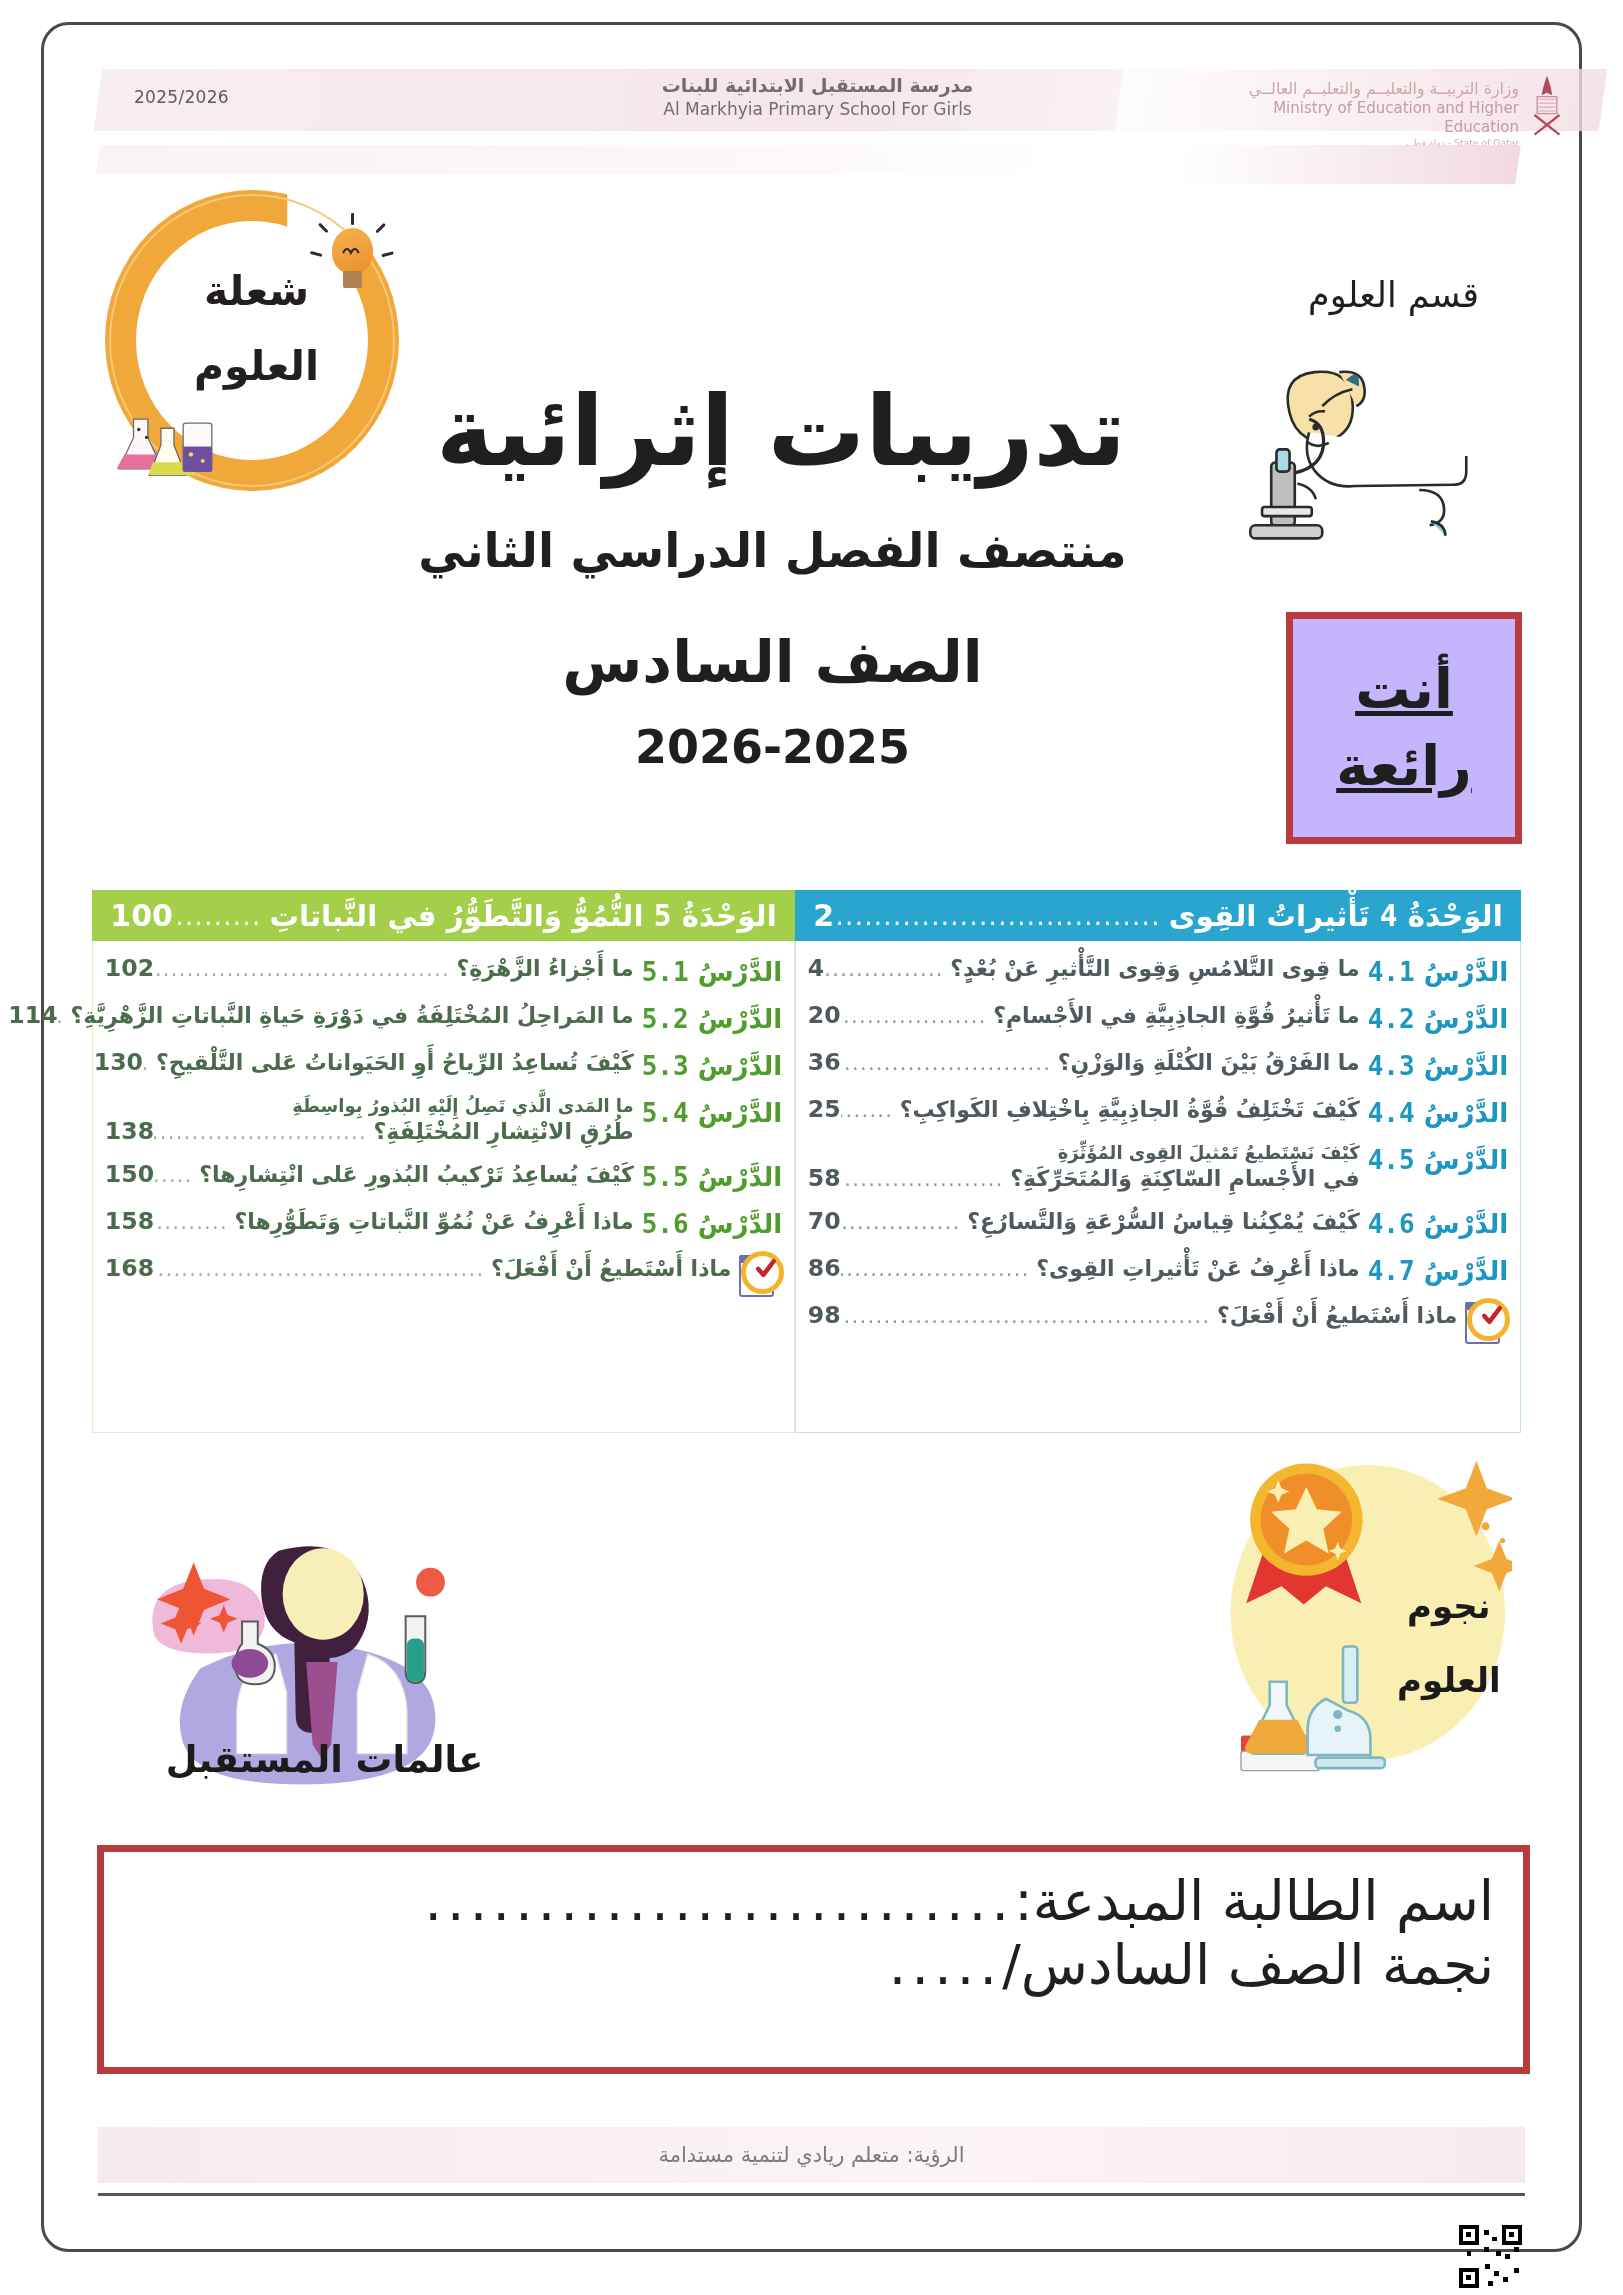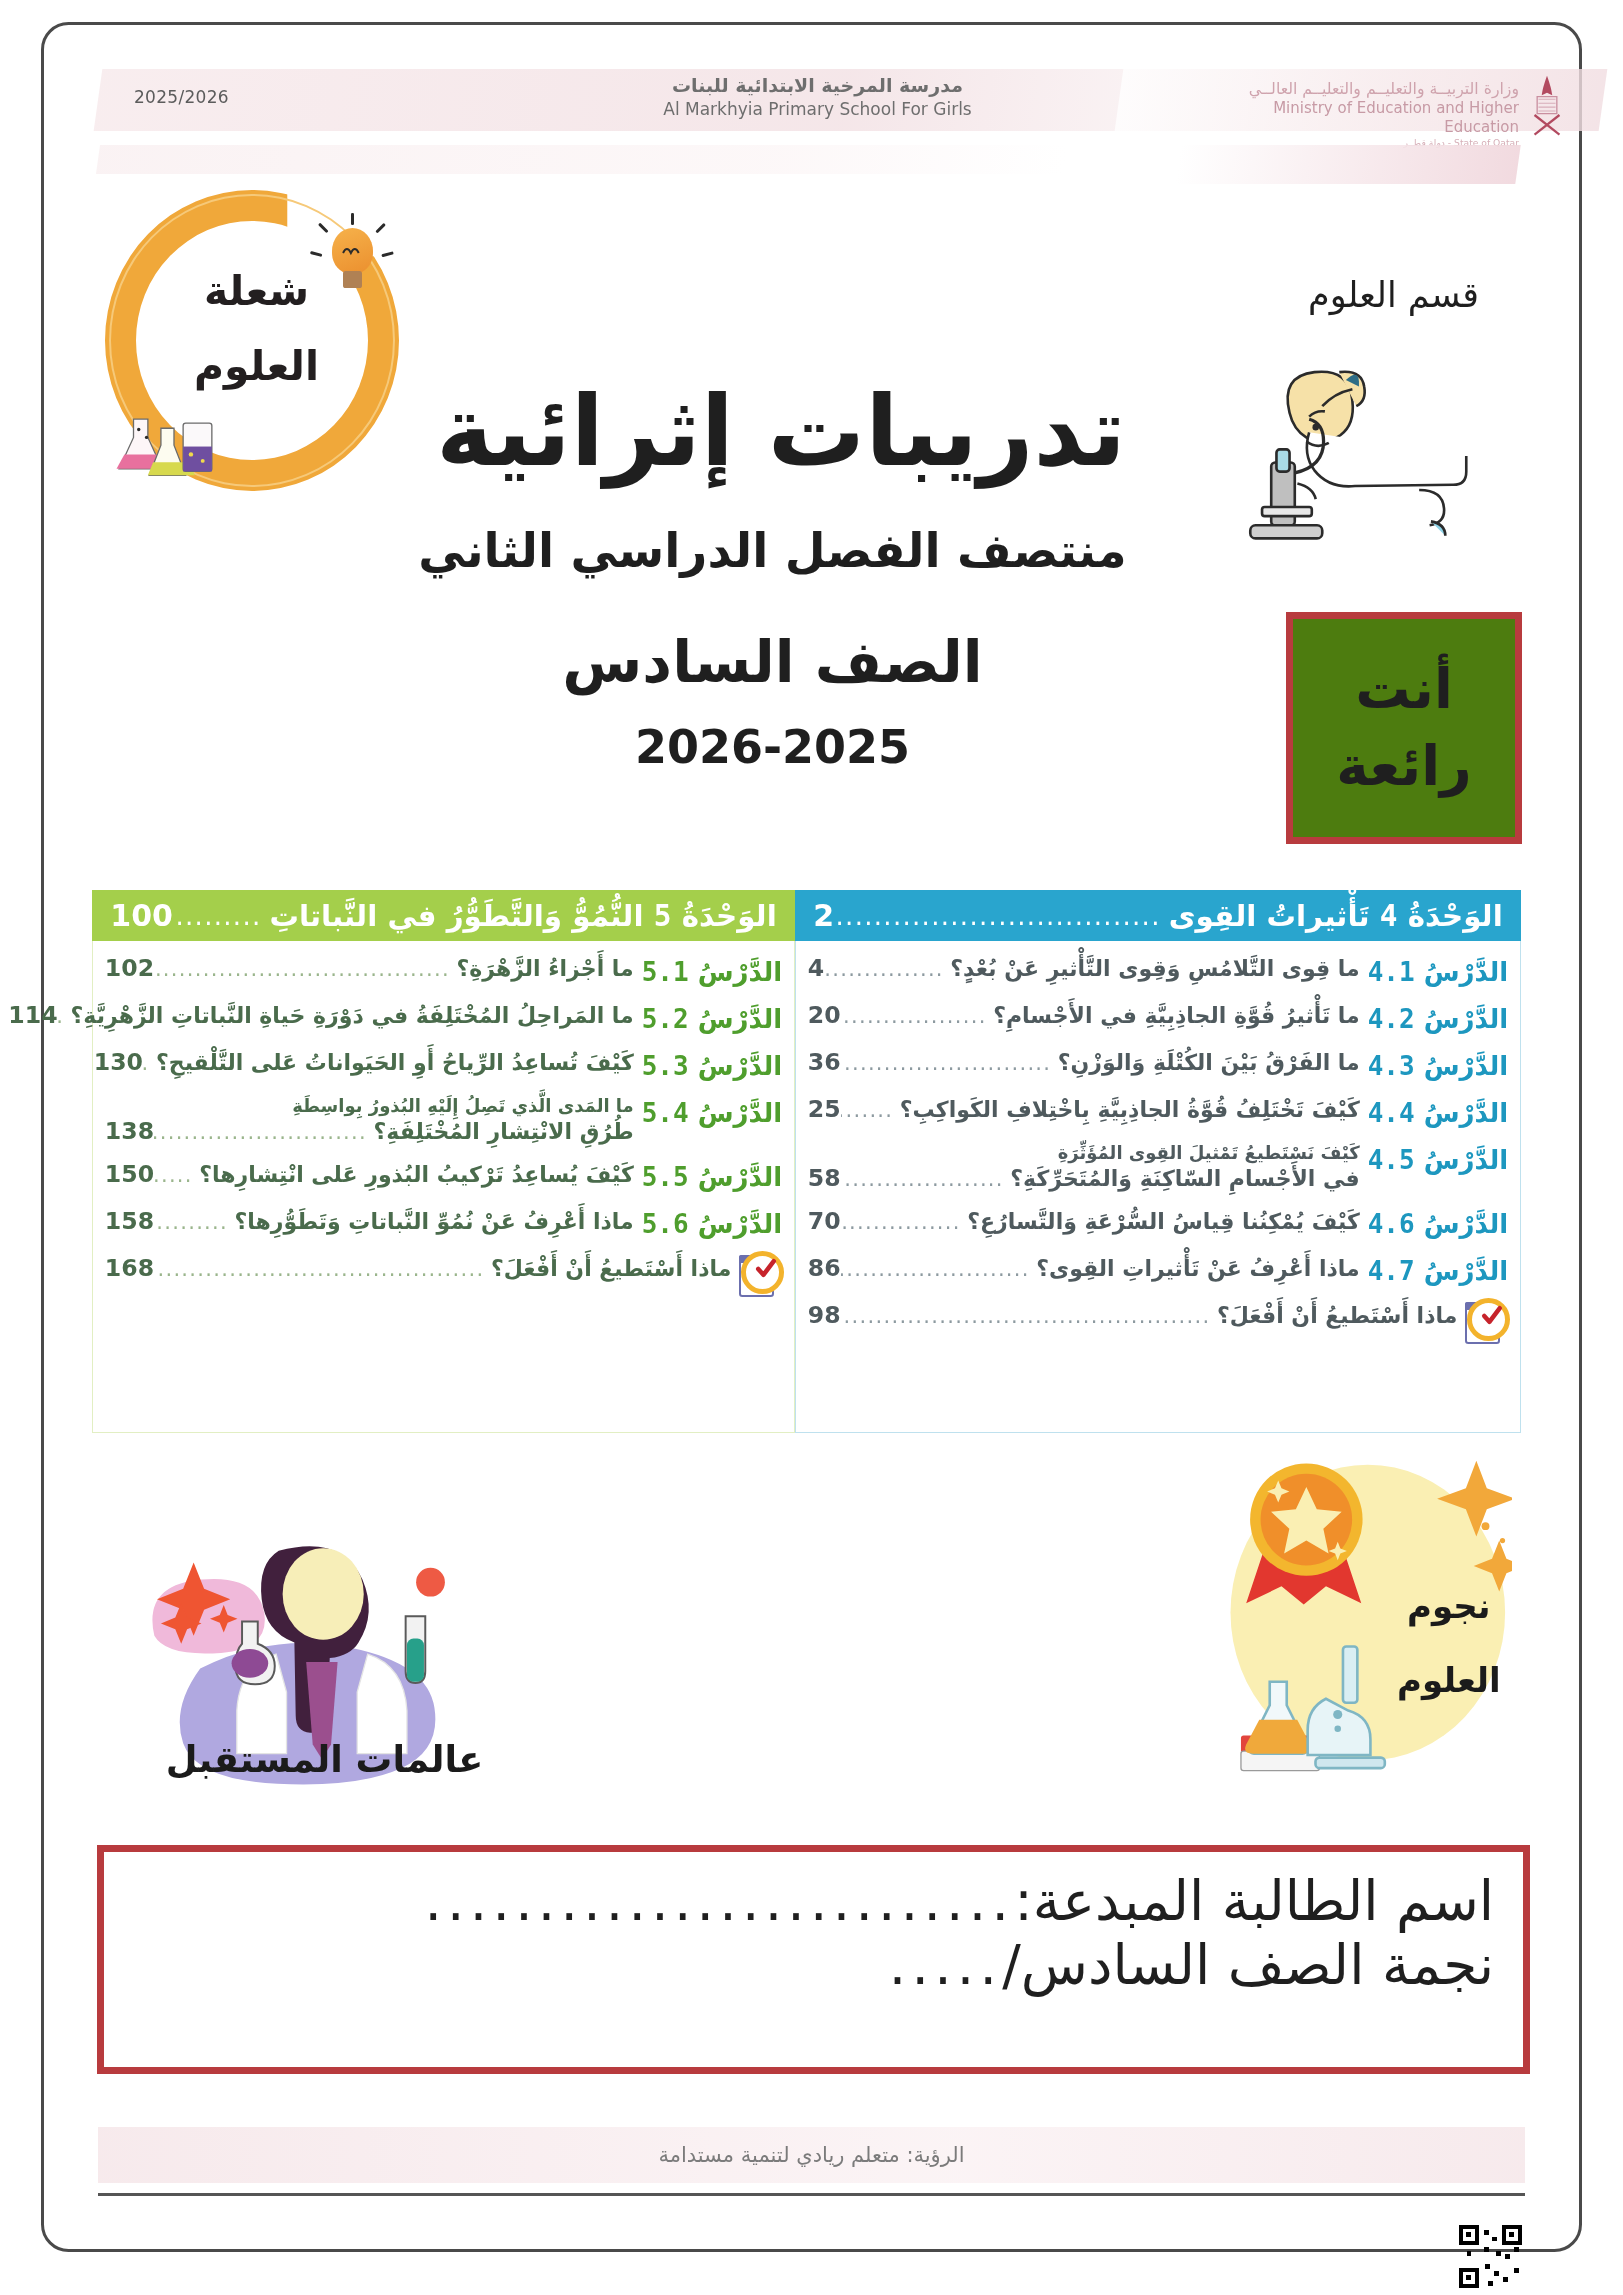--- a/index.html
+++ b/index.html
@@ -62,22 +62,22 @@
   .title-sub2{position:absolute;left:406px;top:628px;width:733px;text-align:center;
               font-size:58px;font-weight:bold;color:#1f1f1f;}
   .title-year{position:absolute;left:406px;top:720px;width:733px;text-align:center;
               font-size:46px;font-weight:bold;color:#1f1f1f;direction:ltr;}
 
   
   .dept{position:absolute;left:1269px;top:275px;width:249px;text-align:center;
         font-size:35px;color:#1f1f1f;letter-spacing:1.3px;}
   .sci{position:absolute;left:1211px;top:334px;width:288px;height:236px;}
   .praise{position:absolute;left:1286px;top:612px;width:236px;height:232px;
-          border:7.2px solid #b83b3e;background:#4d7c0f;box-sizing:border-box;
-          display:flex;flex-direction:column;align-items:center;justify-content:center;gap:22px;}
+          border:7.2px solid #b83b3e;background:#c4b5fd;box-sizing:border-box;
+          display:flex;flex-direction:column;align-items:center;justify-content:center;gap:22px;text-decoration:underline;}
   .praise div{font-size:55px;font-weight:bold;color:#1f1f1f;line-height:1;}
 
   
   .toc{position:absolute;top:890px;height:543px;}
   .toc-blue{left:795px;width:726px;}
   .toc-green{left:92px;width:703px;}
   .toc-head{height:51px;display:flex;align-items:center;padding:0 18.3px;box-sizing:border-box;}
   .toc-head.blue{background:#29a5ce;}
   .toc-head.green{background:#a4cf4b;}
   .toc-head-t{font-size:29.4px;font-weight:bold;color:#ffffff;white-space:nowrap;}
@@ -139,21 +139,21 @@
 <div class="page">
   <div class="frame"></div>
 
   <div class="hdr">
     <div class="hdr-wash"></div>
     <div class="hdr-wash2"></div>
 
     <div class="hdr-year">2025/2026</div>
 
     <div class="hdr-school">
-      <div class="ar">مدرسة المرخية الابتدائية للبنات</div>
+      <div class="ar">مدرسة المستقبل الابتدائية للبنات</div>
       <div class="en">Al Markhyia Primary School For Girls</div>
     </div>
 
     <div class="moe">
       <div class="moe-txt">
         <div class="ar">وزارة التربيــة والتعليــم والتعليــم العالــي</div>
         <div class="en">Ministry of Education and Higher Education</div>
         <div class="st">دولة قطــر - State of Qatar</div>
       </div>
       <svg class="moe-emb" viewBox="0 0 70 96">

